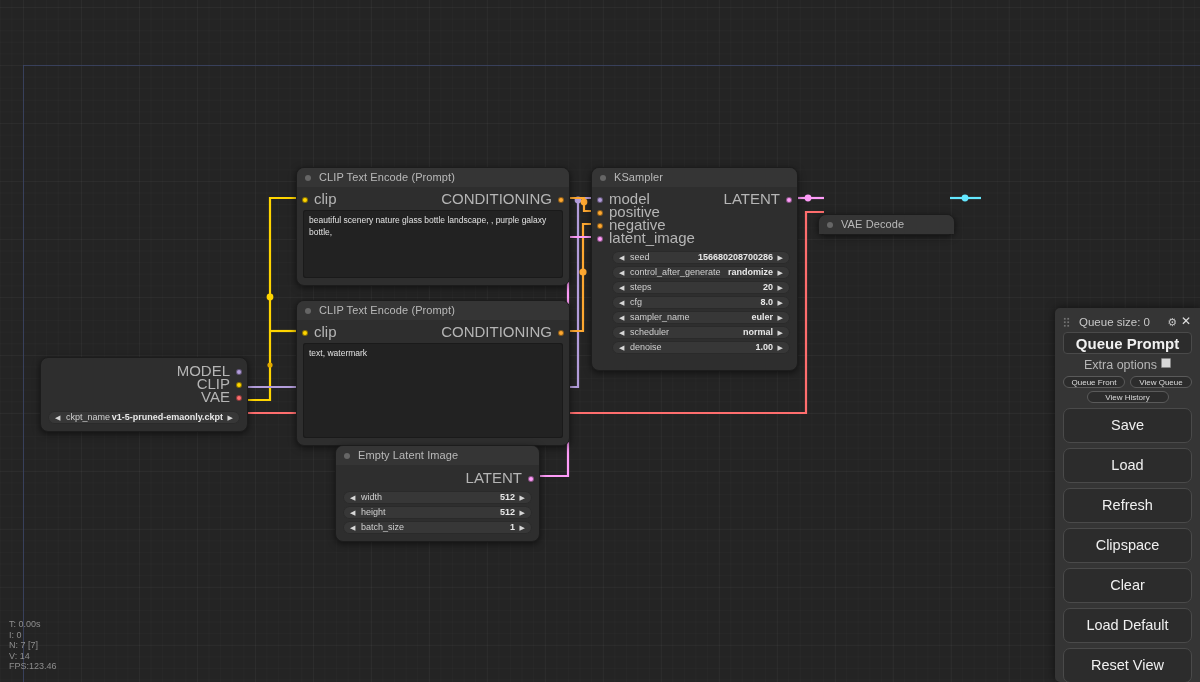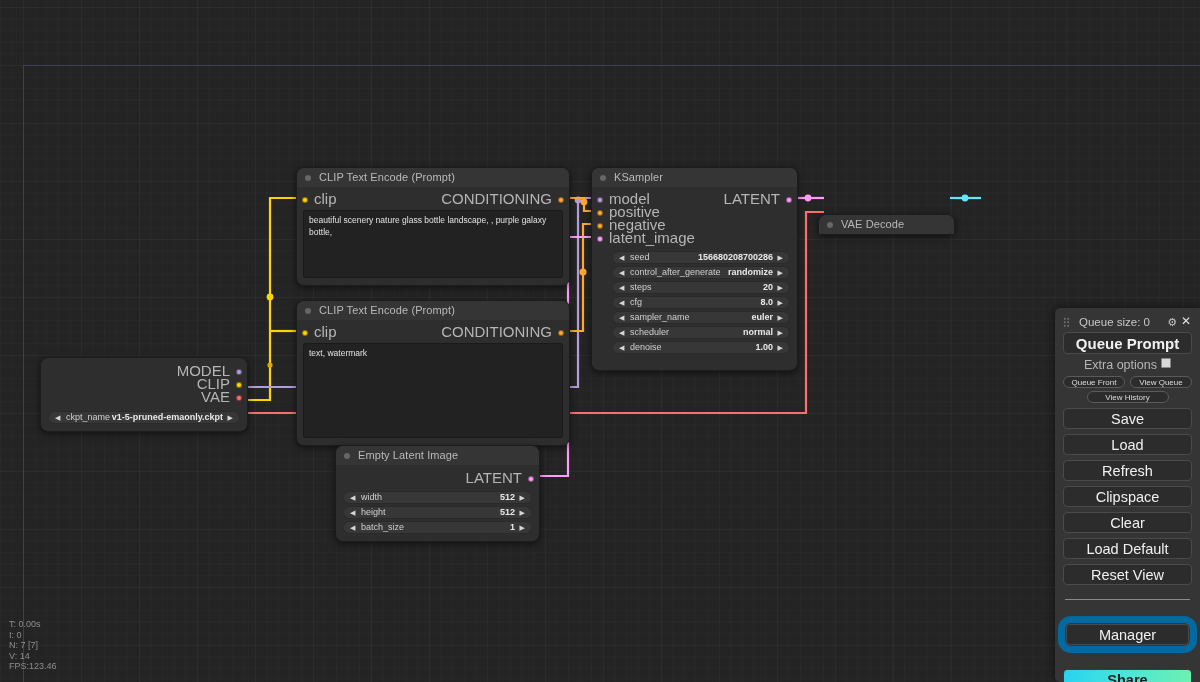--- a/index.html
+++ b/index.html
@@ -132,21 +132,21 @@
     display:inline-block;width:8px;height:8px;background:#d8d8d8;
     border:1px solid #888;vertical-align:1px;margin-left:4px;border-radius:1px;
   }
   .qrow{display:flex;gap:5px;margin-top:3px;}
   .qsmall{
     flex:1;height:12px;line-height:10px;font-size:8px;
     background:#2c2c2c;border:1px solid #5a5a5a;border-radius:6px;color:#dcdcdc;
     text-align:center;cursor:pointer;font-family:inherit;
   }
   #view-history{width:82px;margin:3px auto 0 auto;display:block;}
-  .qbig{height:21px;line-height:19px;font-size:14.5px;margin-top:5px;}
+  .qbig{height:35px;line-height:19px;font-size:14.5px;margin-top:5px;border-radius:7px;}
   #qdivider{height:1px;background:#8a8a8a;margin:14px 2px 12px 2px;}
   #manager-wrap{
     position:relative;border:7px solid #0369a1;border-radius:13px;
     padding:1px;margin:16px -5px;
   }
   #manager-btn{height:21px;line-height:19px;font-size:14.5px;}
   #share-btn{
     height:21px;line-height:19px;font-size:14.5px;margin-top:2px;
     background:linear-gradient(to right,#29d2f0 0%,#46e5dc 45%,#6ef0b0 100%);
     color:#1c1c1c;border:1px solid #3a3a3a;font-weight:bold;

